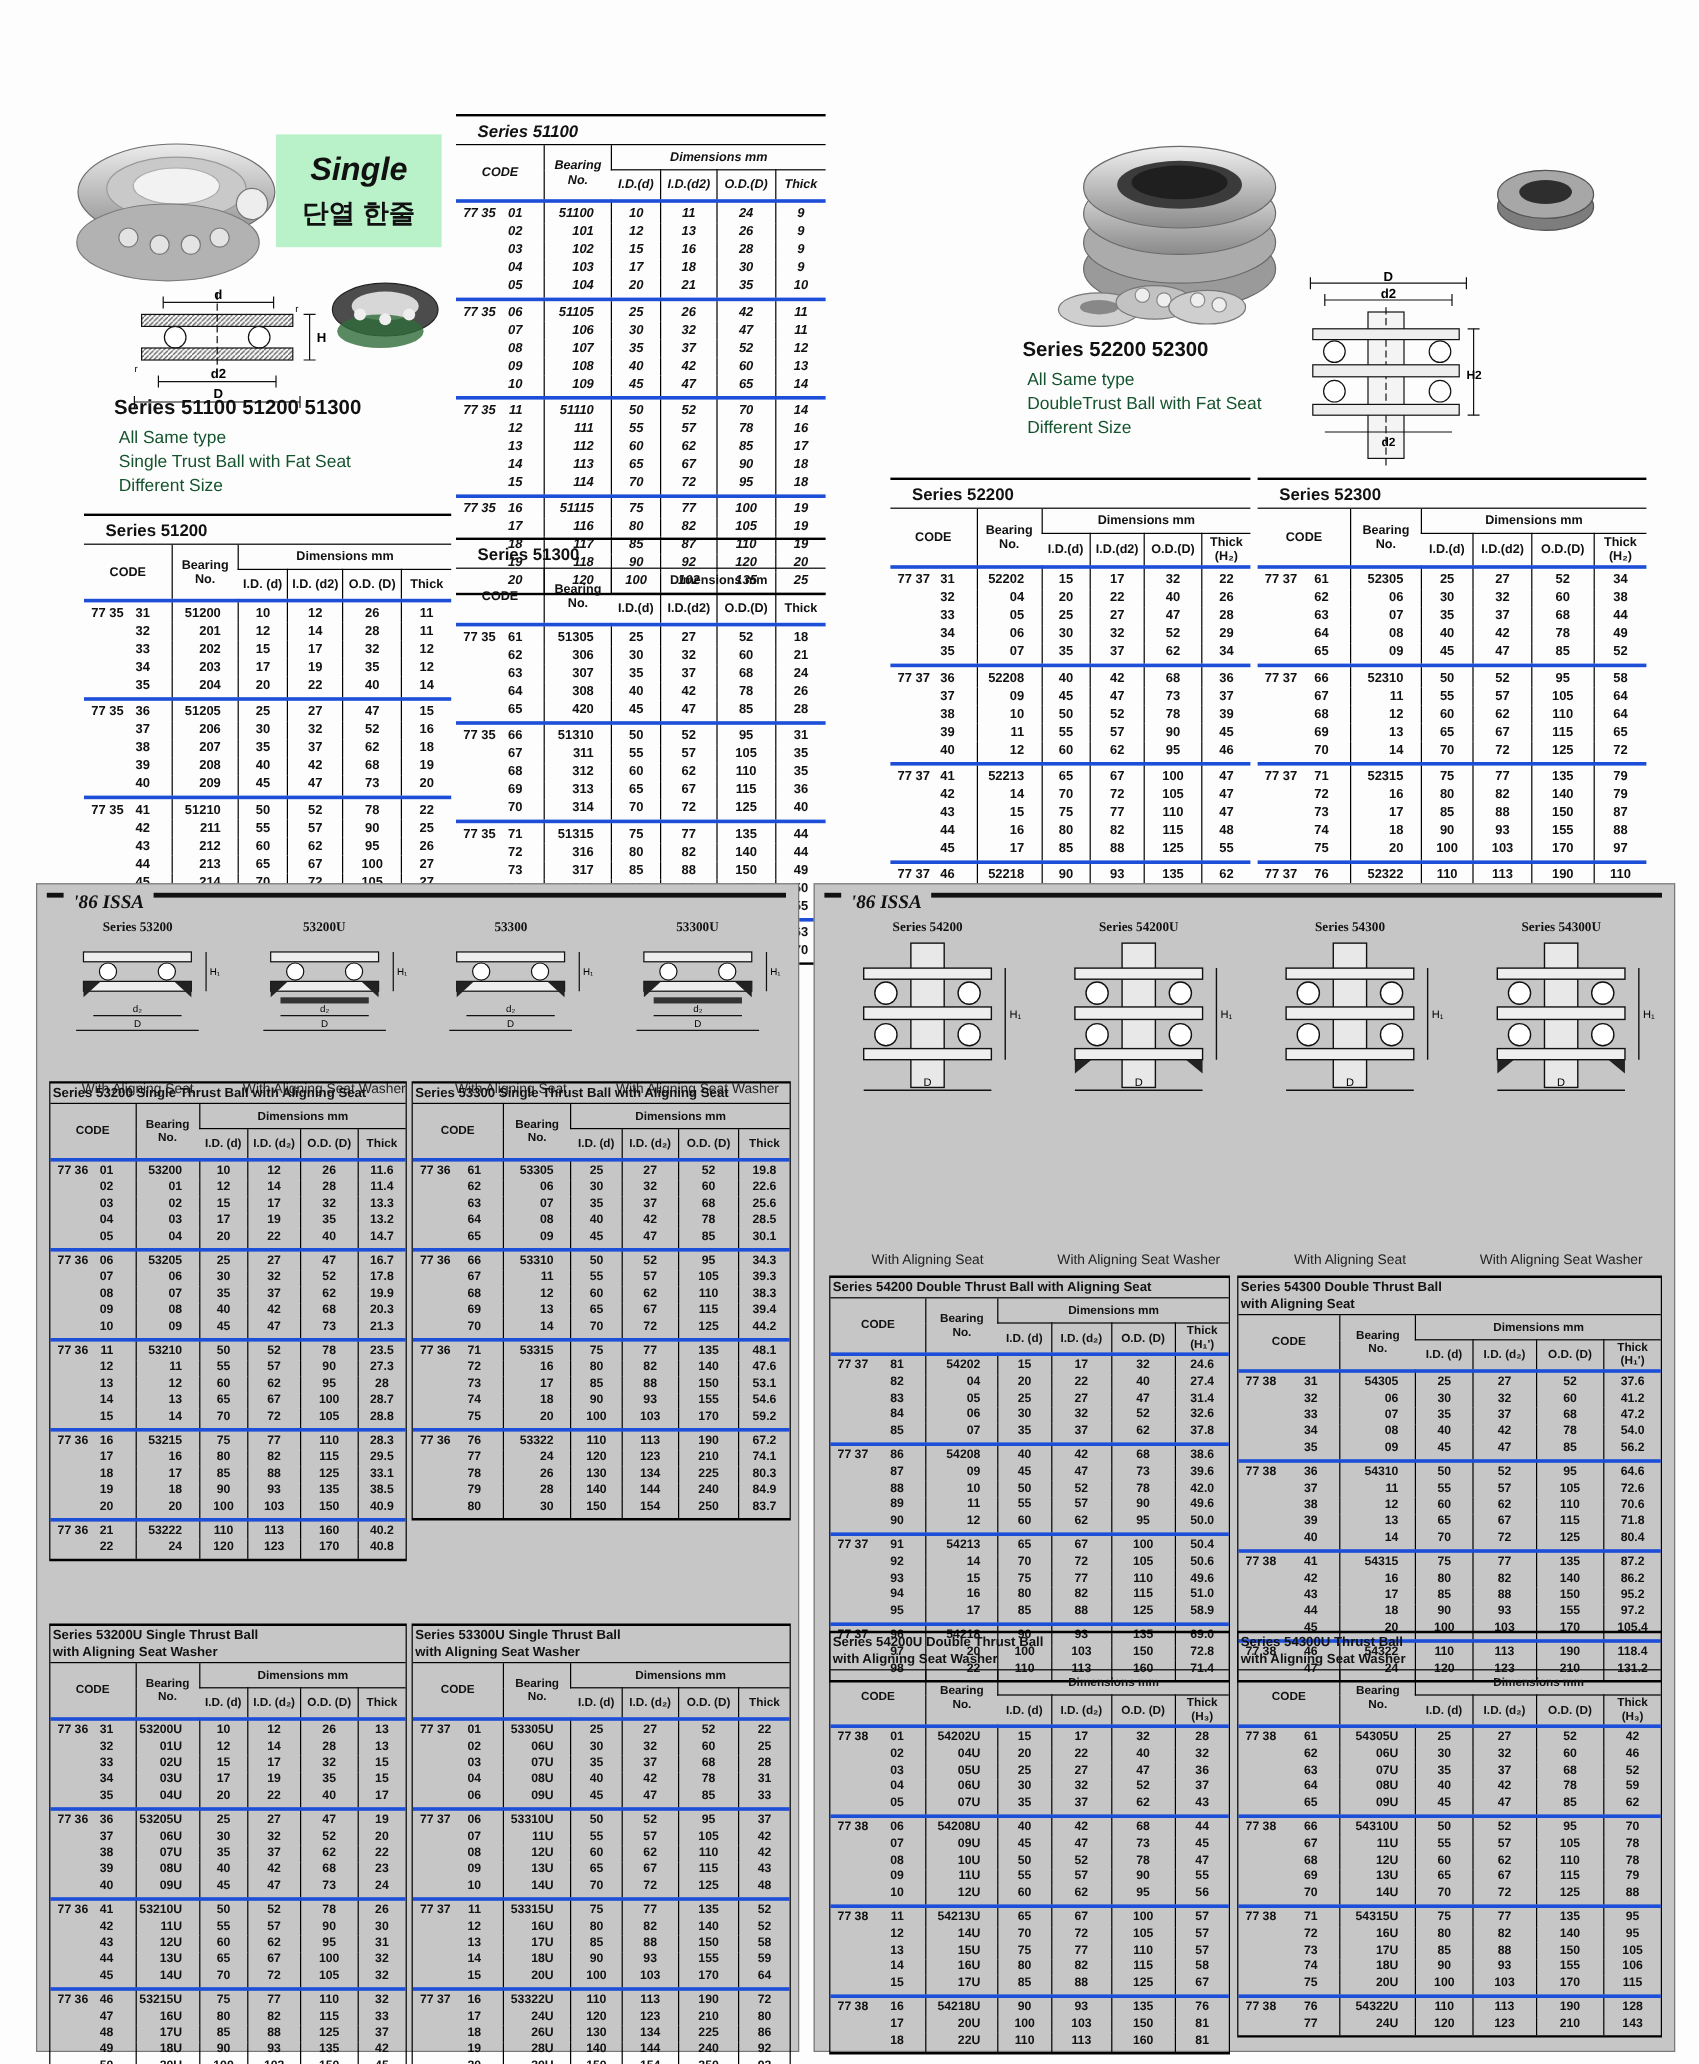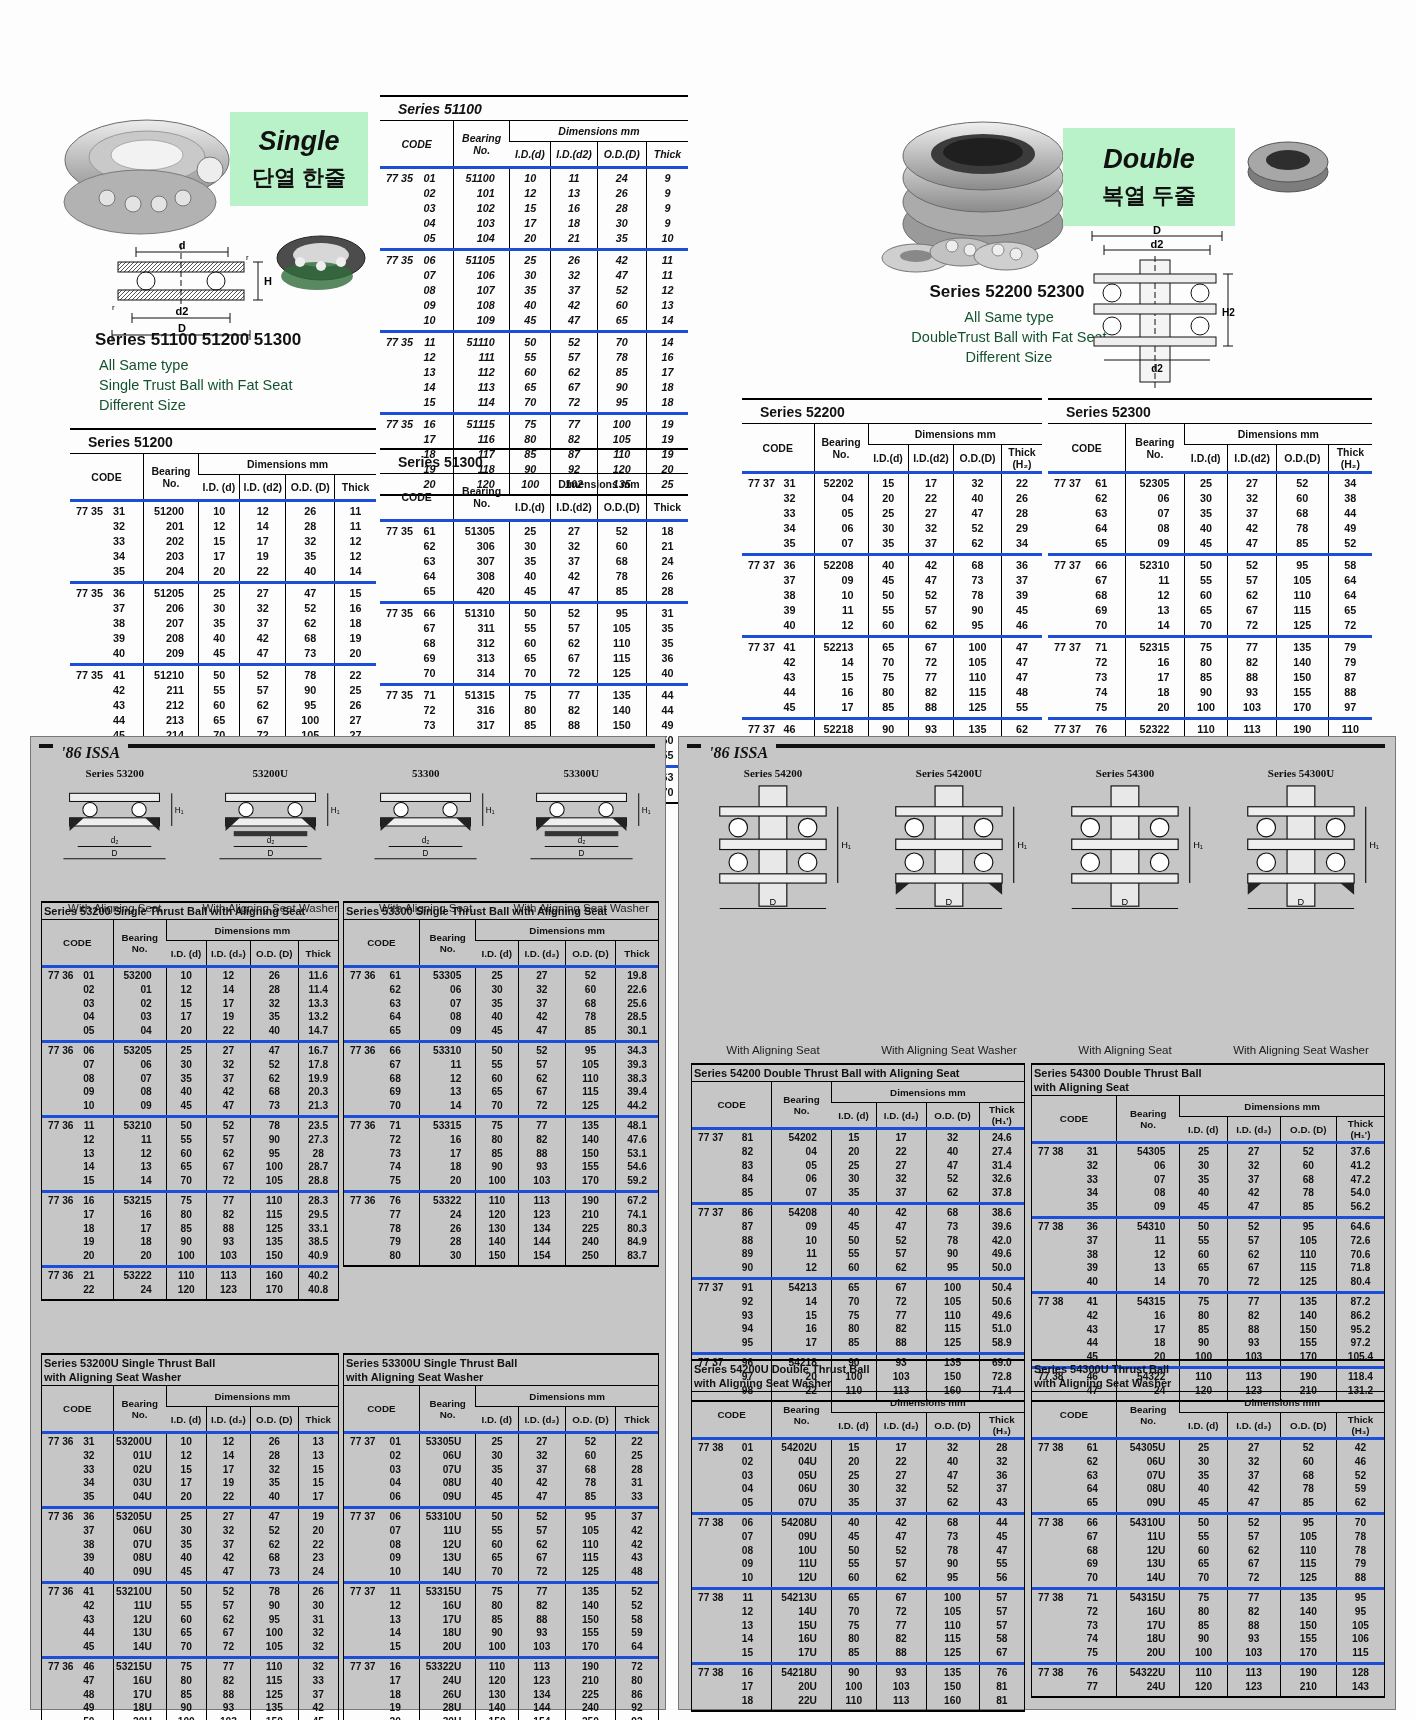--- a/index.html
+++ b/index.html
@@ -18,21 +18,21 @@
          align-items:center;gap:6px;}
   .badge .b1{font-size:27px;font-weight:bold;font-style:italic;}
   .badge .b2{font-size:22px;font-weight:bold;}
   #badge-single{left:230px;top:112px;width:138px;height:94px;}
   #badge-double{left:1063px;top:128px;width:172px;height:98px;}
 
   
   .desc .series{font-size:17px;font-weight:bold;margin-bottom:7px;}
   .desc .dl{font-size:14.5px;margin:4px 0 0 4px;color:#14532d;}
   #blk-single-text{left:95px;top:330px;width:290px;}
-  #blk-double-text{left:852px;top:282px;width:310px;text-align:center;}
+  #blk-double-text{left:852px;top:282px;width:310px;}
 
   
   .photo svg, .diag svg{display:block;width:100%;height:100%;}
   #photo1{left:55px;top:110px;width:185px;height:133px;}
   #photo2{left:270px;top:224px;width:102px;height:78px;}
   #photo3{left:878px;top:106px;width:192px;height:182px;}
   #photo4{left:1238px;top:132px;width:100px;height:72px;}
   #diag-single{left:88px;top:240px;width:188px;height:108px;}
   #diag-double{left:1072px;top:226px;width:168px;height:168px;}
 
@@ -198,24 +198,20 @@
       <ellipse cx="38" cy="150" rx="16" ry="6" fill="#888"></ellipse>
       <ellipse cx="84" cy="146" rx="32" ry="14" fill="#c2c2c2" stroke="#777"></ellipse>
       <circle cx="74" cy="140" r="6" fill="#eee" stroke="#888"></circle>
         <circle cx="92" cy="144" r="6" fill="#eee" stroke="#888"></circle>
       <ellipse cx="128" cy="150" rx="32" ry="14" fill="#cfcfcf" stroke="#777"></ellipse>
       <circle cx="120" cy="144" r="6" fill="#eee" stroke="#888"></circle>
         <circle cx="138" cy="148" r="6" fill="#eee" stroke="#888"></circle>
     </svg>
   </div>
 
-  <div class="abs badge" id="badge-double">
-    <span class="b1">Double</span>
-    <span class="b2">복열 두줄</span>
-  </div>
 
   <div class="abs photo" id="photo4">
     <svg viewBox="0 0 100 72">
       <ellipse cx="50" cy="40" rx="40" ry="20" fill="#7d7d7d" stroke="#555"></ellipse>
       <ellipse cx="50" cy="30" rx="40" ry="20" fill="#a7a7a7" stroke="#555"></ellipse>
       <ellipse cx="50" cy="28" rx="22" ry="10" fill="#2e2e2e"></ellipse>
     </svg>
   </div>
 
   <div class="abs desc" id="blk-double-text">

